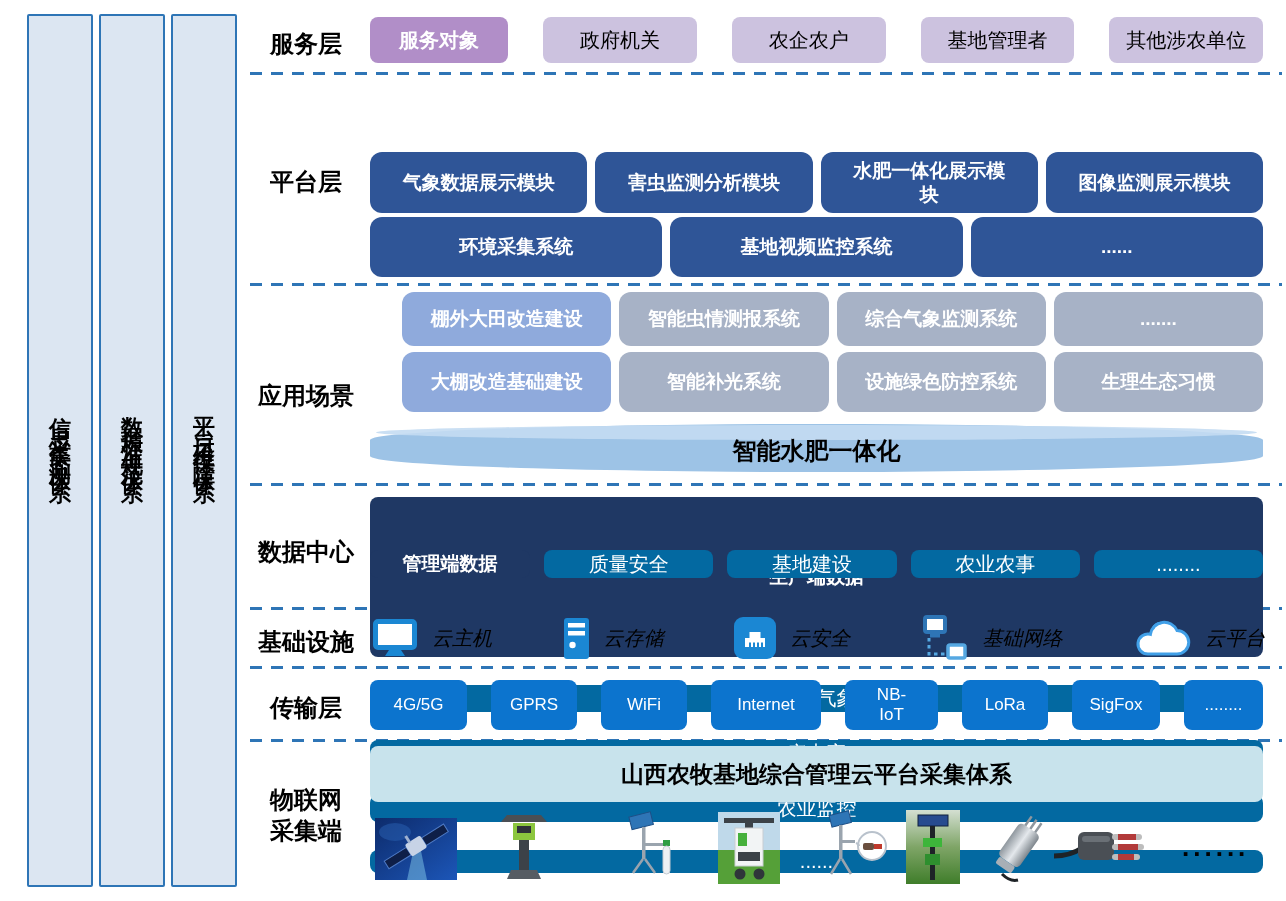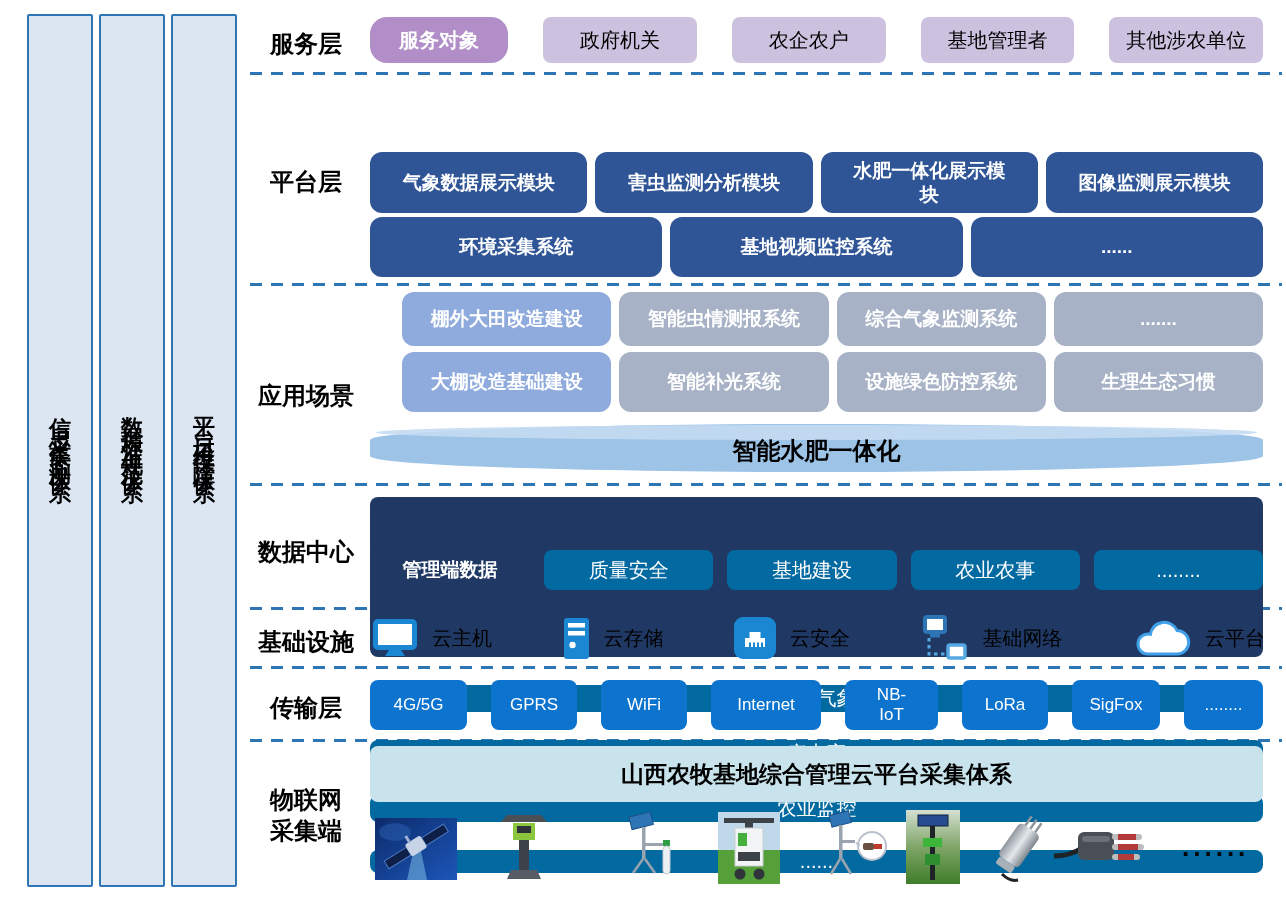--- a/index.html
+++ b/index.html
@@ -24,21 +24,21 @@
     background:repeating-linear-gradient(90deg,#2E75B6 0 12px,transparent 12px 21px); }
 
   
   .row { position:absolute; left:370px; width:893px; display:flex; }
   .box { display:flex; align-items:center; justify-content:center; text-align:center; }
   .preline { white-space:pre-line; }
 
   
   .row-service { top:17px; height:46px; gap:11px; }
   .svc { border-radius:8px; font-size:20px; }
-  .svc-primary { flex:0 0 138px; background:#B18EC8; color:#fff; font-weight:700;border-radius:17px; }
+  .svc-primary { flex:0 0 138px; background:#B18EC8; color:#fff; font-weight:700; }
   .svc-secondary { flex:1; background:#CCC2DF; color:#000;margin-left:24px; }
 
   
   .platform-title { position:absolute; left:370px; top:87px; width:893px; height:61px;
     background:#1273C6; border-radius:8px; color:#fff; font-size:30px; font-weight:700; }
   .row-mod1 { top:152px; height:61px; gap:8px; }
   .row-mod2 { top:217px; height:60px; gap:8px; }
   .mod { flex:1; background:#2F5597; border-radius:12px; color:#fff;
     font-size:19px; font-weight:700; line-height:1.25; }
 
@@ -51,29 +51,29 @@
 
   .cylinder { position:absolute; left:370px; top:424px; width:893px; height:48px;
     background:#9DC3E6; border-radius:447px/16px; }
   .cylinder::before { content:""; position:absolute; left:6px; right:6px; top:1px; height:15px;
     background:#C4DCF2; border-radius:50%/100% 100% 0 0; border-radius:50%; opacity:.9; }
   .cylinder .box { position:absolute; inset:0; padding-top:6px;
     font-size:24px; font-weight:700; color:#000; }
 
   
   .row-data1 { top:497px; height:47px; gap:28px;flex-direction:column; }
-  .row-data2 { top:550px; height:40px; gap:14px; }
+  .row-data2 { top:550px; height:28px; gap:14px; }
   .dc-dark { flex:0 0 160px; background:#1F3864; color:#fff; font-weight:700;
     font-size:19px; border-radius:8px; }
   .dc-blue { flex:1; background:#0369a1; color:#fff; font-size:20px; border-radius:8px; }
 
   
   .infra-row { position:absolute; left:372px; top:612px; width:893px; height:52px;
     display:flex; align-items:center; justify-content:space-between; }
-  .infra-item { display:flex; align-items:center; gap:14px; }
+  .infra-item { display:flex; align-items:center; gap:14px;font-style:italic; }
   .infra-item .lbl { font-size:20px; color:#000; }
   .infra-item svg { display:block; }
 
   
   .row-trans { top:680px; height:50px; gap:24px; }
   .trans { background:#0C74CE; color:#fff; border-radius:8px; font-size:17px; line-height:1.15; }
 
   
   .iot-banner { position:absolute; left:370px; top:746px; width:893px; height:56px;
     background:#C8E3EC; border-radius:8px; color:#000; font-size:23px; font-weight:700; }

